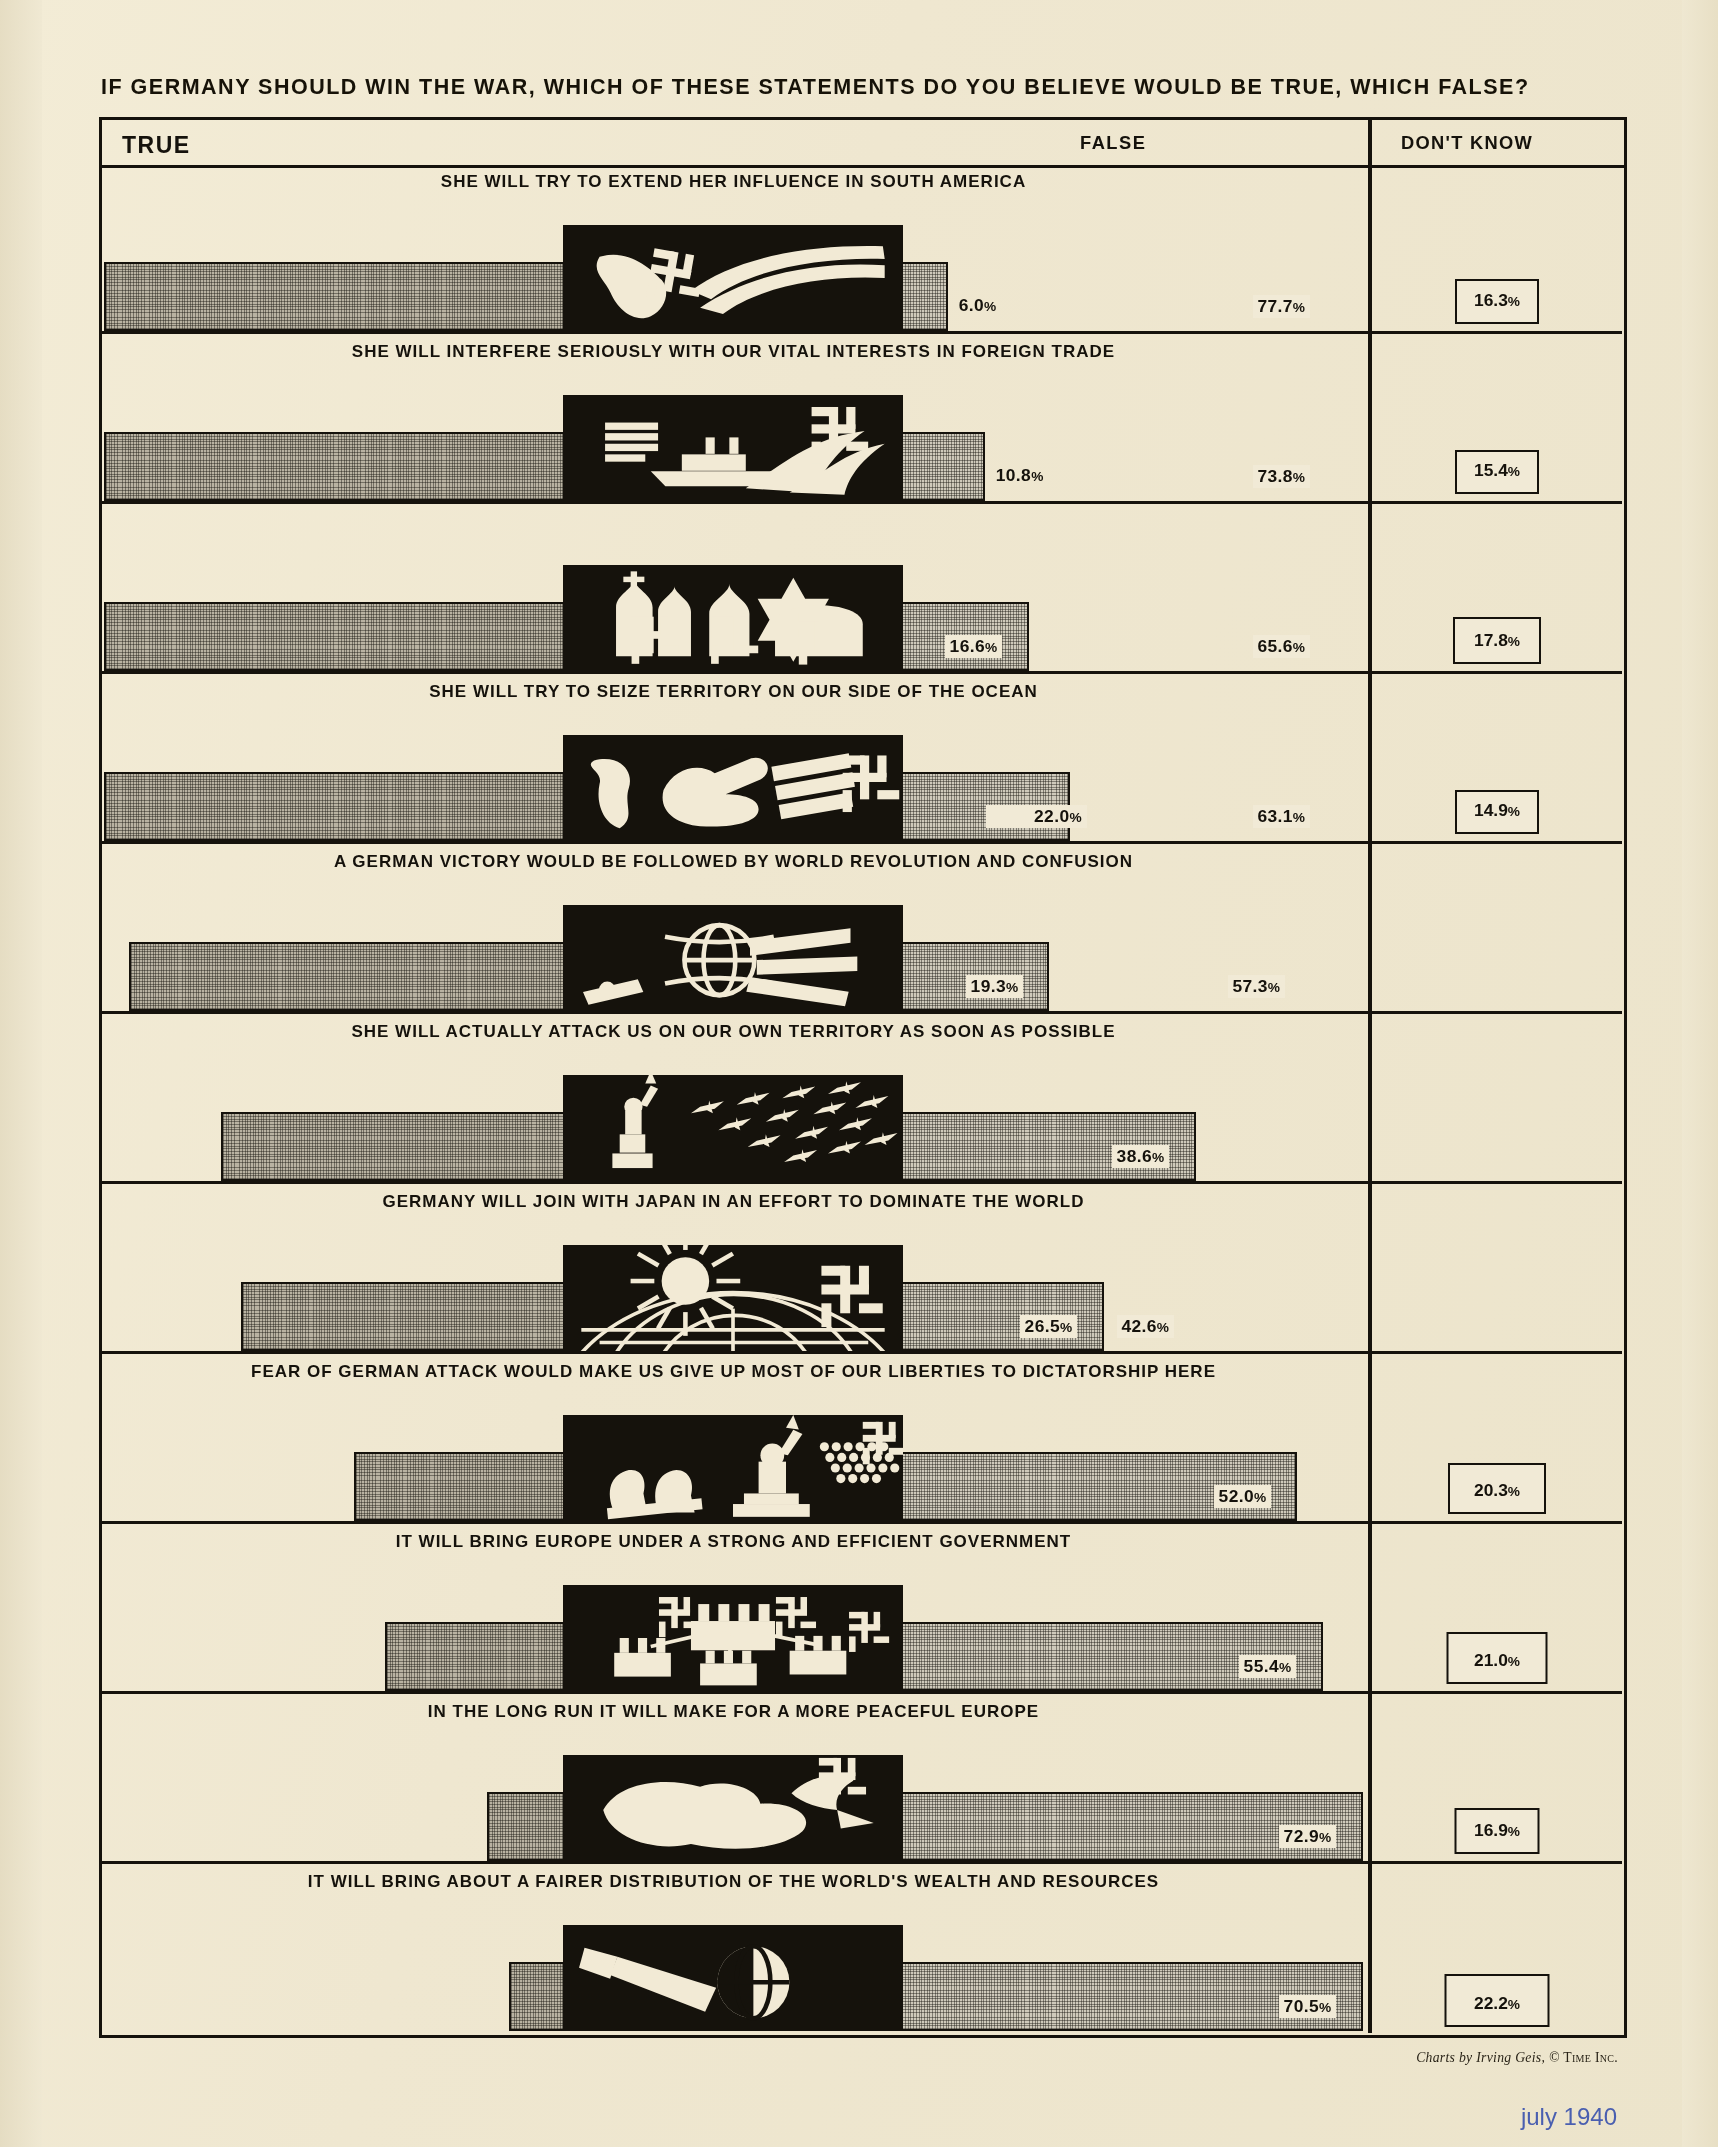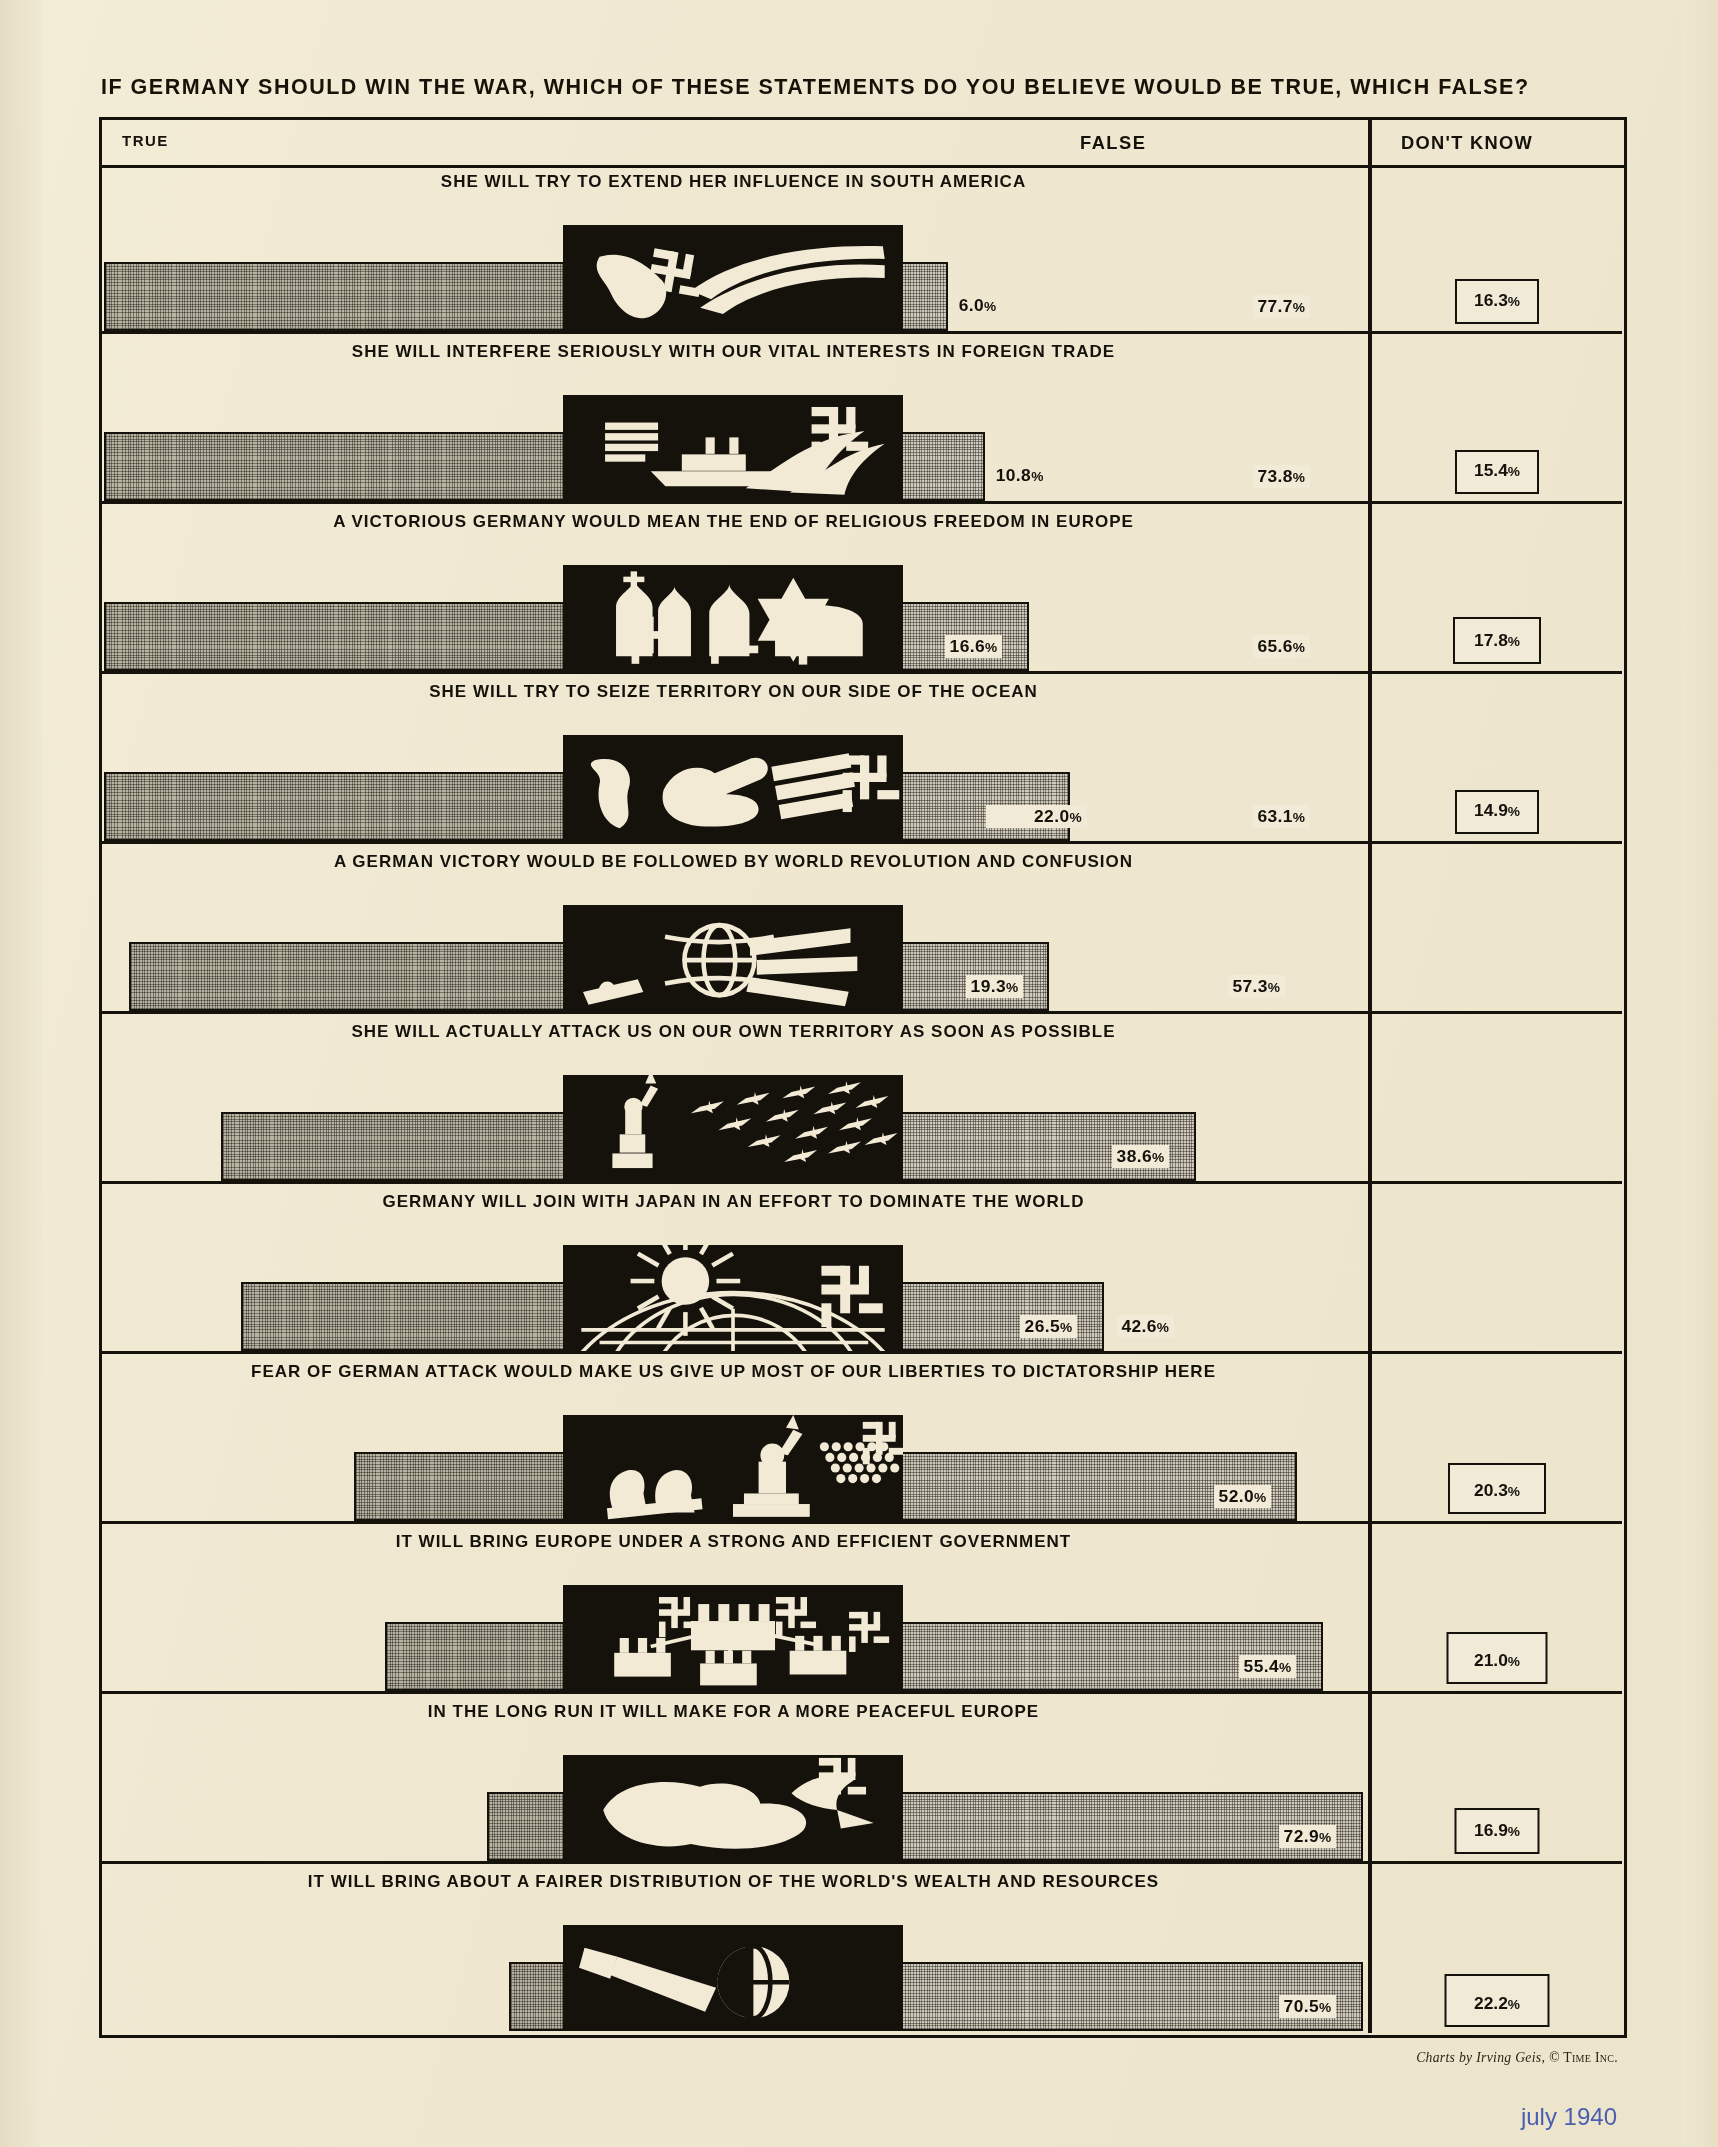--- a/index.html
+++ b/index.html
@@ -62,21 +62,21 @@
     position: absolute;
     left: 0; top: 0;
     width: 100%;
     height: 48px;
     border-bottom: 3.7px solid #15120c;
     box-sizing: border-box;
   }
   .hdr-true {
     position: absolute;
     left: 20px; top: 12px;
-    font-size: 15px;
+    font-size: 23px;
     font-weight: bold;
     letter-spacing: 1.5px;
   }
   .hdr-false {
     position: absolute;
     left: 978px; top: 12px;
     font-size: 18.3px;
     font-weight: bold;
     letter-spacing: 1.5px;
   }
@@ -308,21 +308,20 @@
     </g>
               </svg>
             </div>
           </div>
           <div class="dk-cell">
             <div class="dk-bar" style="width: 84px; height: 44px;"></div>
             <div class="dk-value"><span>15.4</span><span class="pct">%</span></div>
           </div>
         </div>
         <div class="row">
-          <div class="row-label">A VICTORIOUS GERMANY WOULD MEAN THE END OF RELIGIOUS FREEDOM IN EUROPE</div>
           <div class="bars">
             <div class="bar bar-true" style="width: 630px;"></div>
             <div class="bar-value" style="right: 55px;"><span>65.6</span><span class="pct">%</span></div>
             <div class="bar bar-false light" style="width: 296px;"></div>
             <div class="bar-value" style="left: 843px;"><span>16.6</span><span class="pct">%</span></div>
             <div class="ill" style="height: 106px;">
               <svg viewBox="0 0 372 116" width="340" height="106">
                 <rect width="372" height="116" fill="#15120c"></rect>
       <g fill="#f2ead5">
                   <path d="M58 99.76 L58 46.400000000000006 C58 32.480000000000004 78 25.52 78 16.240000000000002 C78 25.52 98 32.480000000000004 98 46.400000000000006 L98 99.76 Z"></path>

